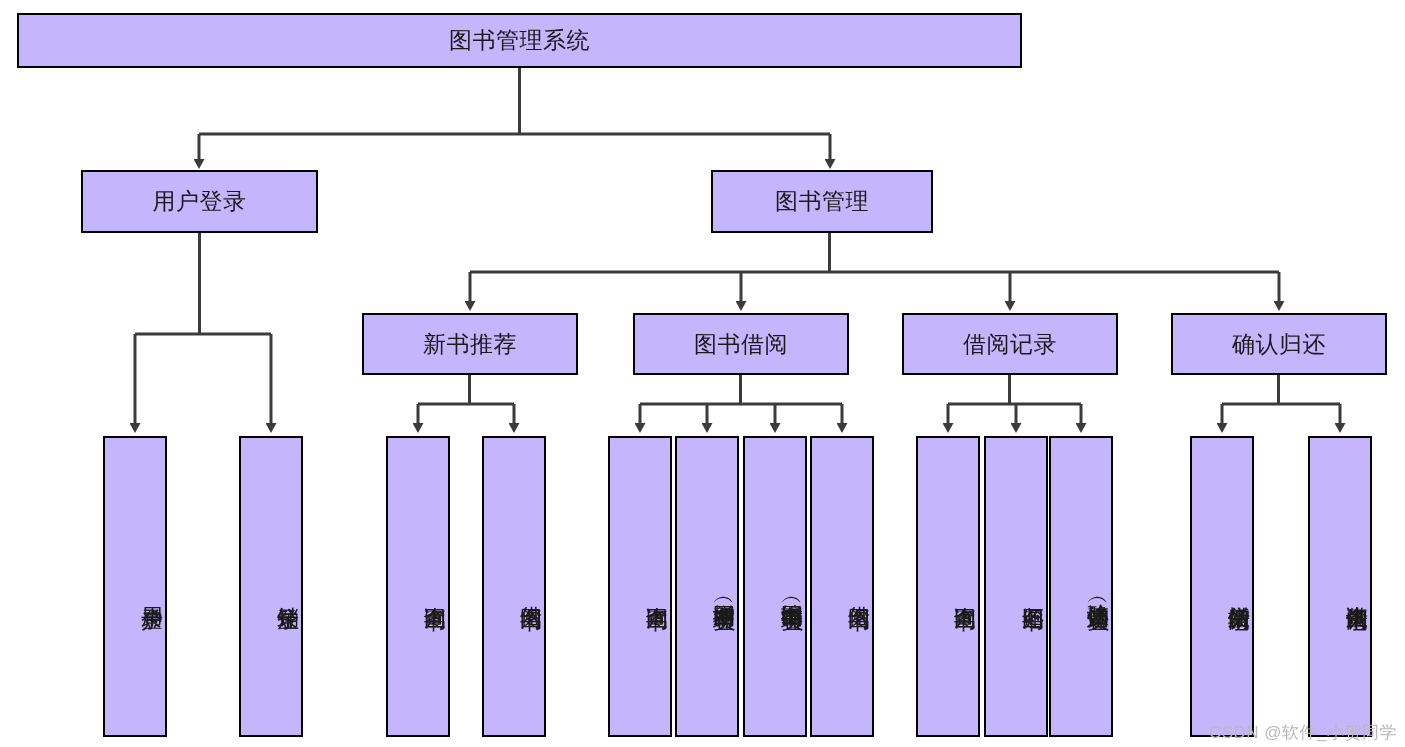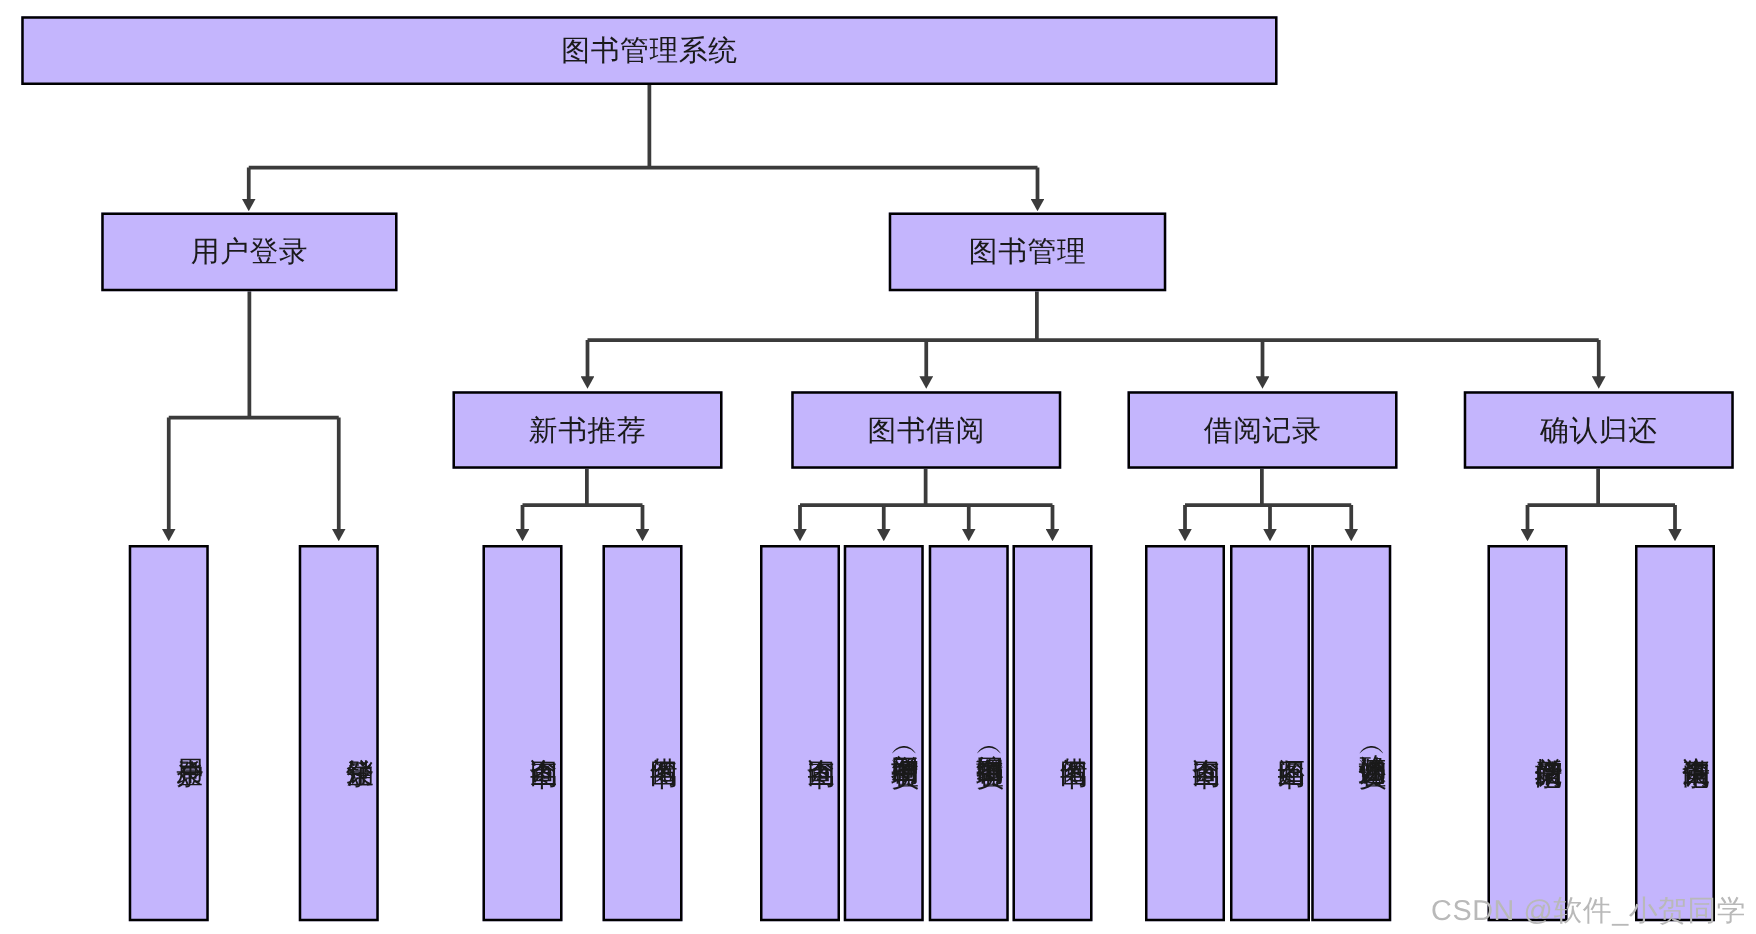--- a/index.html
+++ b/index.html
@@ -51,21 +51,21 @@
   }
   .node.v .vlabel {
     writing-mode: vertical-rl;
     text-orientation: upright;
     white-space: nowrap;
   }
   #watermark {
     position: absolute;
     right: 8px;
     bottom: 3px;
-    font-size: 23px;
+    font-size: 17px;
     color: #b9b9b9;
     white-space: nowrap;
     letter-spacing: 0.5px;
   }
 </style>
 </head>
 <body>
 
 <div id="canvas">
 

